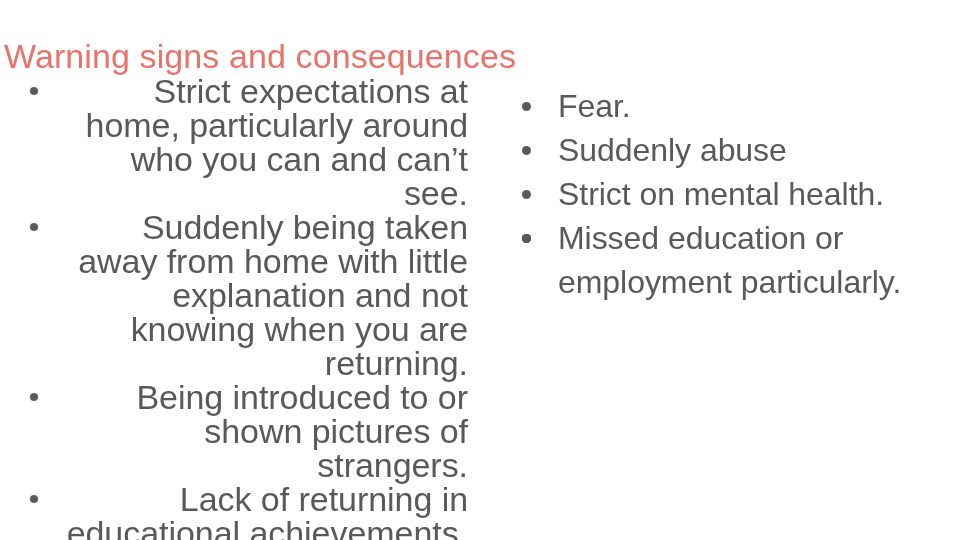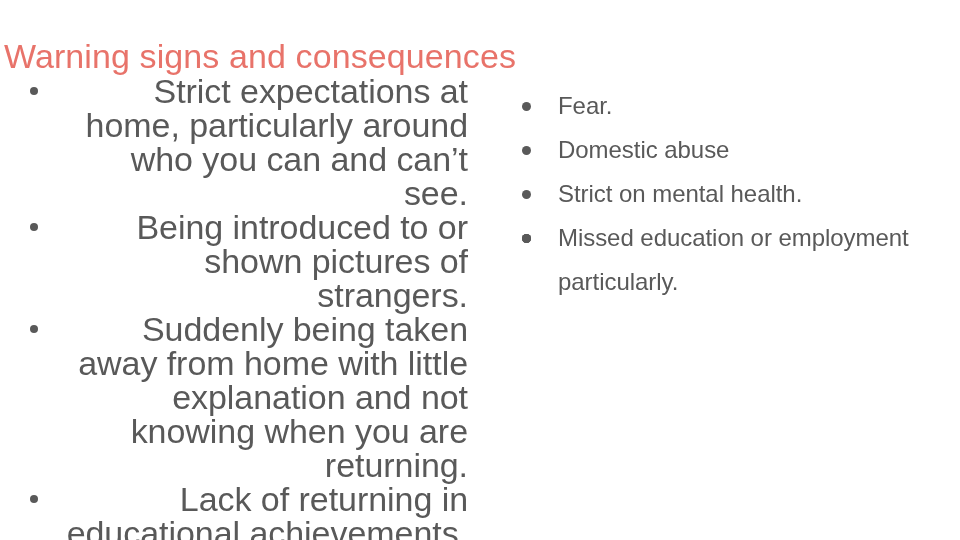--- a/index.html
+++ b/index.html
@@ -62,21 +62,21 @@
   }
 
   #left-column .bullet-item {
     font-size: 34px;
     line-height: 34px;
     letter-spacing: -0.05px;
     text-align: right;
   }
 
   #right-column .bullet-item {
-    font-size: 24px;
+    font-size: 32px;
     line-height: 44px;
     letter-spacing: -0.05px;
   }
 
   .bullet-marker {
     position: absolute;
     left: 8px;
     border-radius: 50%;
     background: #595959;
     display: block;
@@ -107,46 +107,46 @@
 
   <ul class="body-col" id="left-column">
 
     <li class="bullet-item">
       <span class="bullet-marker"></span>
       <span class="bullet-text">Strict expectations at home, particularly around who you can and can’t see.</span>
     </li>
 
     <li class="bullet-item">
       <span class="bullet-marker"></span>
-      <span class="bullet-text">Being introduced to or shown pictures of strangers.</span>
+      <span class="bullet-text">Suddenly being taken away from home with little explanation and not knowing when you are returning.</span>
     </li>
 
     <li class="bullet-item">
       <span class="bullet-marker"></span>
-      <span class="bullet-text">Suddenly being taken away from home with little explanation and not knowing when you are returning.</span>
+      <span class="bullet-text">Being introduced to or shown pictures of strangers.</span>
     </li>
 
 
     <li class="bullet-item">
       <span class="bullet-marker"></span>
       <span class="bullet-text">Lack of returning in educational achievements.</span>
     </li>
 
   </ul>
 
   <ul class="body-col" id="right-column">
 
     <li class="bullet-item">
       <span class="bullet-marker"></span>
       <span class="bullet-text">Fear.</span>
     </li>
 
     <li class="bullet-item">
       <span class="bullet-marker"></span>
-      <span class="bullet-text">Domestic abuse</span>
+      <span class="bullet-text">Suddenly abuse</span>
     </li>
 
     <li class="bullet-item">
       <span class="bullet-marker"></span>
       <span class="bullet-text">Strict on mental health.</span>
     </li>
 
     <li class="bullet-item">
       <span class="bullet-marker"></span>
     </li>

